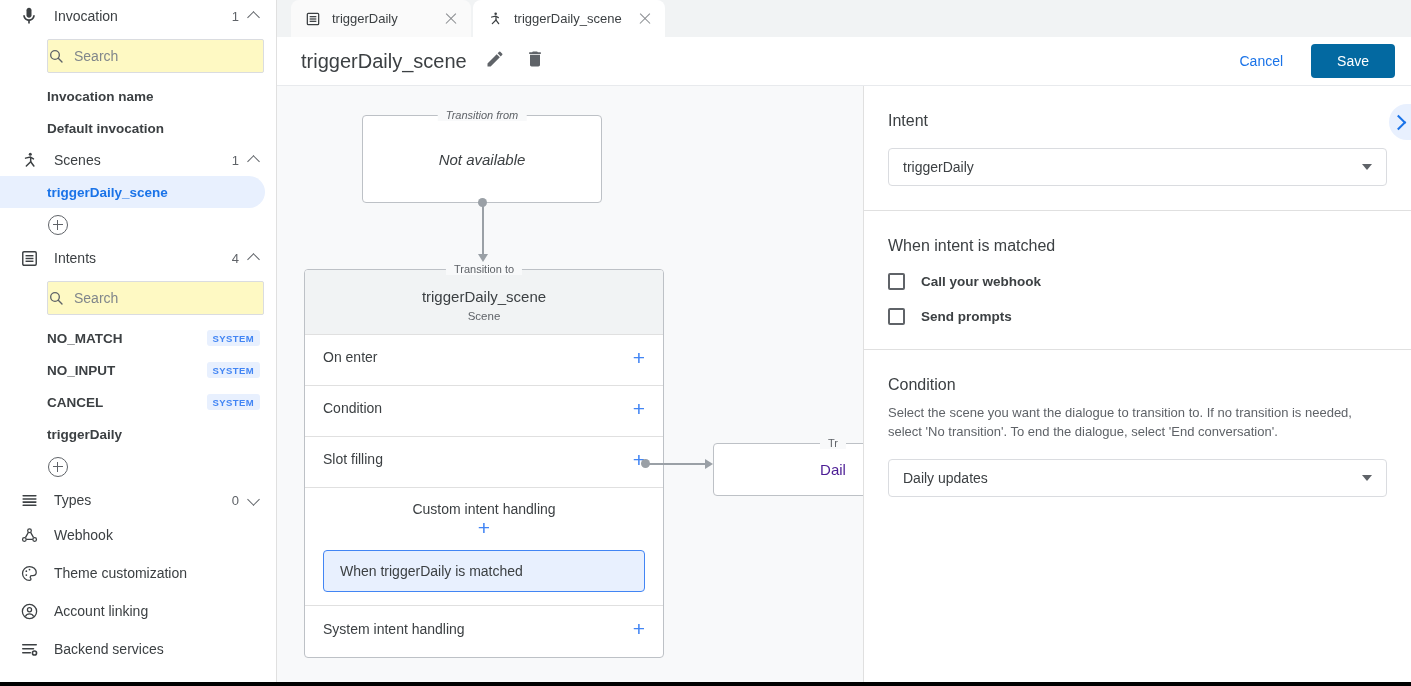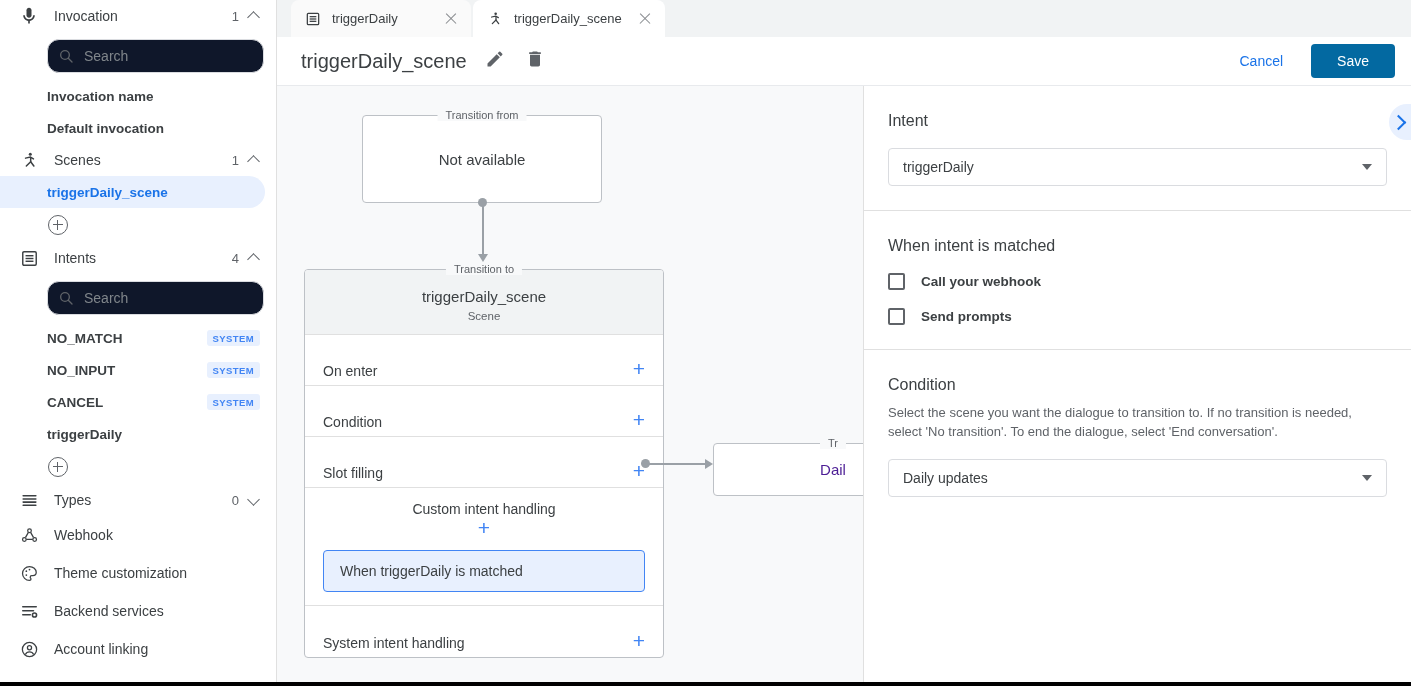--- a/index.html
+++ b/index.html
@@ -47,22 +47,22 @@
     content:""; position:absolute; left:1px; top:3px;
     width:8px; height:8px;
     border-left:1.6px solid #5f6368; border-bottom:1.6px solid #5f6368;
     transform: rotate(135deg);
   }
   .chev.down::before{ transform: rotate(-45deg); top:1px; }
 
   .search-wrap { padding: 7px 12px 7px 47px; }
   .search-box {
     display: flex; align-items: center;
-    height: 34px; border: 1px solid #dadce0; border-radius: 12px;
-    padding: 0 10px; box-sizing: border-box; background:#0f172a;
+    height: 34px; border: 1px solid #dadce0; border-radius: 2px;
+    padding: 0 0; box-sizing: border-box; background:#fef9c3;
   }
   .search-box svg { flex: 0 0 16px; margin-right: 10px; }
   .search-box .ph { font-size: 14px; color: #80868b; }
 
   .leaf {
     height: 32px; display: flex; align-items: center;
     padding-left: 47px; padding-right: 16px;
     font-size: 13.5px; font-weight: bold; color: #3c4043;
     cursor: pointer; box-sizing: border-box; justify-content: flex-end;
   }
@@ -143,21 +143,21 @@
   .fieldset {
     position: absolute; box-sizing: border-box;
     border: 1px solid #bdc1c6; border-radius: 4px; background: #fff;
   }
   .legend {
     position: absolute; top: -7px; left: 50%; transform: translateX(-50%);
     background: #f8f9fa; padding: 0 8px;
     font-size: 11px; color: #5f6368; white-space: nowrap;
   }
 
-  #box-from { left: 85px; top: 29px; width: 240px; height: 88px; }
+  #box-from { left: 85px; top: 29px; width: 240px; height: 88px; font-style: italic; }
   #box-from .inner {
     display: flex; align-items: center; justify-content: center;
     height: 100%; font-size: 15px; color: #3c4043;
   }
 
   .conn-dot {
     position: absolute; width: 9px; height: 9px; background: #9aa0a6; border-radius: 50%;
   }
   .conn-line { position: absolute; background: #9aa0a6; }
   .arrow-down {
@@ -177,21 +177,21 @@
     position: absolute; box-sizing: border-box;
   }
   .scene-head {
     background: #f1f3f4; padding: 18px 0 12px;
     text-align: center; border-bottom: 1px solid #e0e0e0;
     border-radius: 3px 3px 0 0;
   }
   .scene-head .s-name { font-size: 15px; color: #3c4043; }
   .scene-head .s-sub { font-size: 11.5px; color: #5f6368; margin-top: 5px; }
   .scene-row {
-    display: flex; align-items: flex-end;
+    display: flex; align-items: center;
     min-height: 51px; padding: 0 18px 6px 18px;
     border-bottom: 1px solid #e0e0e0; box-sizing: border-box;
     font-size: 14px; color: #3c4043; position: relative;
   }
   .scene-row:last-child { border-bottom: none; }
   .scene-row .r-label { flex: 1 1 auto; }
   .row-plus {
     font-size: 21px; line-height: 1; color: #4285f4; cursor: pointer;
     font-family: "Liberation Sans", sans-serif; font-weight: 300;
   }
@@ -385,38 +385,38 @@
           <path d="M12 3.2a8.8 8.8 0 1 0 0 17.6c1.2 0 1.9-.8 1.9-1.8 0-.5-.2-.9-.5-1.2-.3-.3-.5-.7-.5-1.2 0-1 .8-1.8 1.9-1.8h1.4c2.4 0 4.3-1.9 4.3-4.3 0-4-3.8-7.3-8.5-7.3z"></path>
           <circle cx="8" cy="9" r="1.1" fill="currentColor" stroke="none"></circle>
           <circle cx="12" cy="7" r="1.1" fill="currentColor" stroke="none"></circle>
           <circle cx="8" cy="14" r="1.1" fill="currentColor" stroke="none"></circle>
         </svg>
       </span>
       <span class="nav-label">Theme customization</span>
     </div>
     <div class="nav-row" style="height:38px">
       <span class="nav-icon">
+        <svg viewBox="0 0 24 24" width="19" height="19" fill="none" stroke="currentColor" stroke-width="1.6">
+          <circle cx="12" cy="12" r="9"></circle>
+            <circle cx="12" cy="9.8" r="2.6"></circle>
+          <path d="M6.8 18.4c.9-2.2 2.8-3.4 5.2-3.4s4.3 1.2 5.2 3.4"></path>
+        </svg>
+      </span>
+      <span class="nav-label">Account linking</span>
+    </div>
+    <div class="nav-row" style="height:38px">
+      <span class="nav-icon">
         <svg viewBox="0 0 24 24" width="19" height="19" stroke="currentColor" stroke-width="2" stroke-linecap="round">
           <line x1="3.5" y1="6" x2="20.5" y2="6"></line>
             <line x1="3.5" y1="11" x2="17" y2="11"></line>
           <line x1="3.5" y1="16" x2="13" y2="16"></line>
           <circle cx="18.3" cy="16.4" r="2.6" fill="none"></circle>
         </svg>
       </span>
       <span class="nav-label">Backend services</span>
-    </div>
-    <div class="nav-row" style="height:38px">
-      <span class="nav-icon">
-        <svg viewBox="0 0 24 24" width="19" height="19" fill="none" stroke="currentColor" stroke-width="1.6">
-          <circle cx="12" cy="12" r="9"></circle>
-            <circle cx="12" cy="9.8" r="2.6"></circle>
-          <path d="M6.8 18.4c.9-2.2 2.8-3.4 5.2-3.4s4.3 1.2 5.2 3.4"></path>
-        </svg>
-      </span>
-      <span class="nav-label">Account linking</span>
     </div>
   </div>
 
   <div class="main">
 
     <div class="tabbar">
       <div class="tab">
         <span class="t-icon">
           <svg viewBox="0 0 24 24" width="16" height="16" fill="none" stroke="currentColor" stroke-width="1.9">
             <rect x="3.5" y="3.5" width="17" height="17" rx="1.5"></rect>

